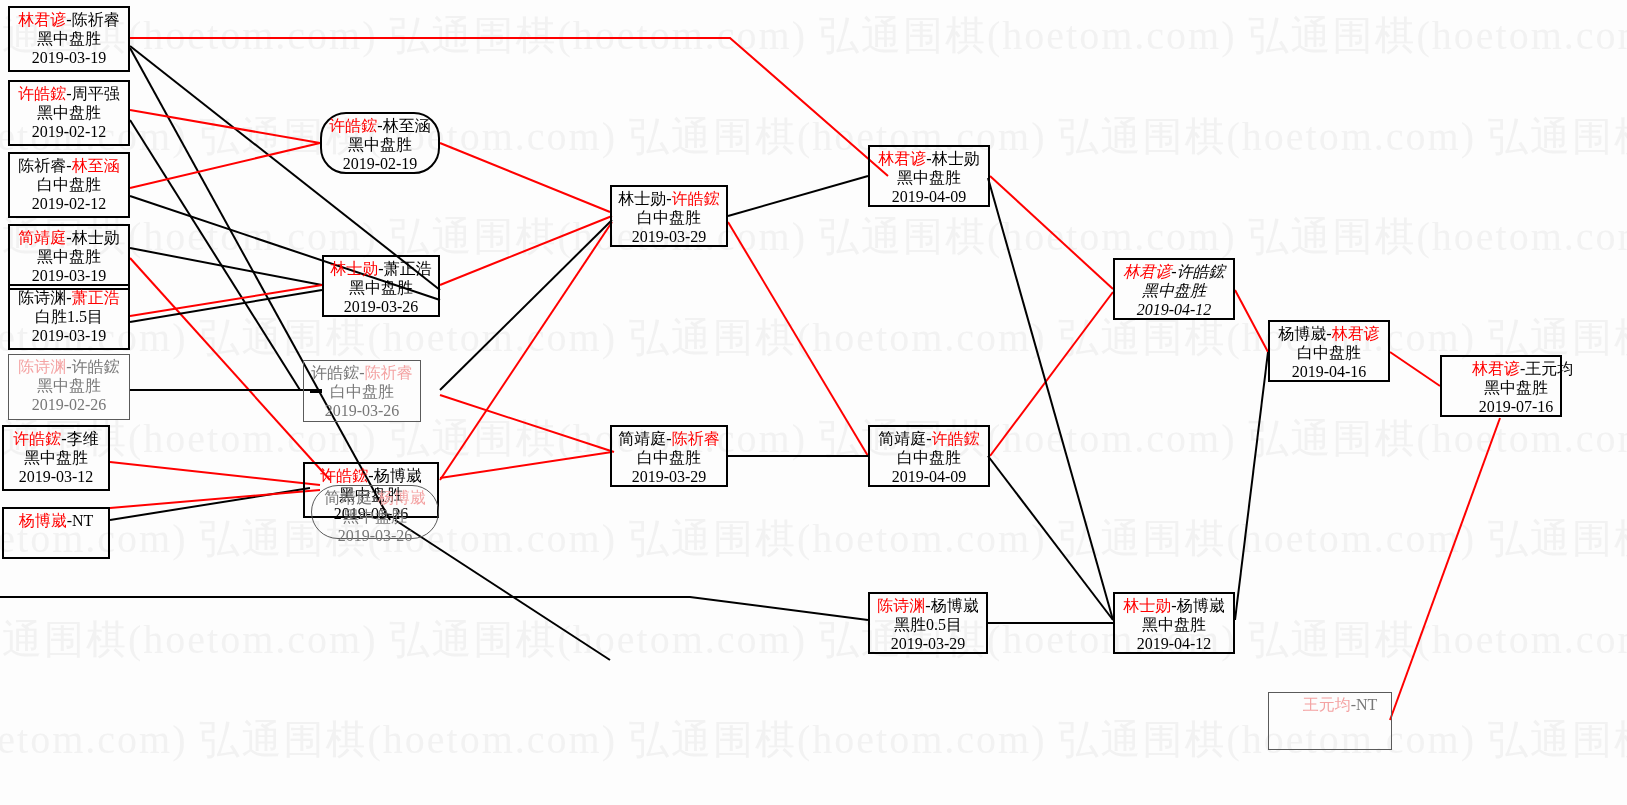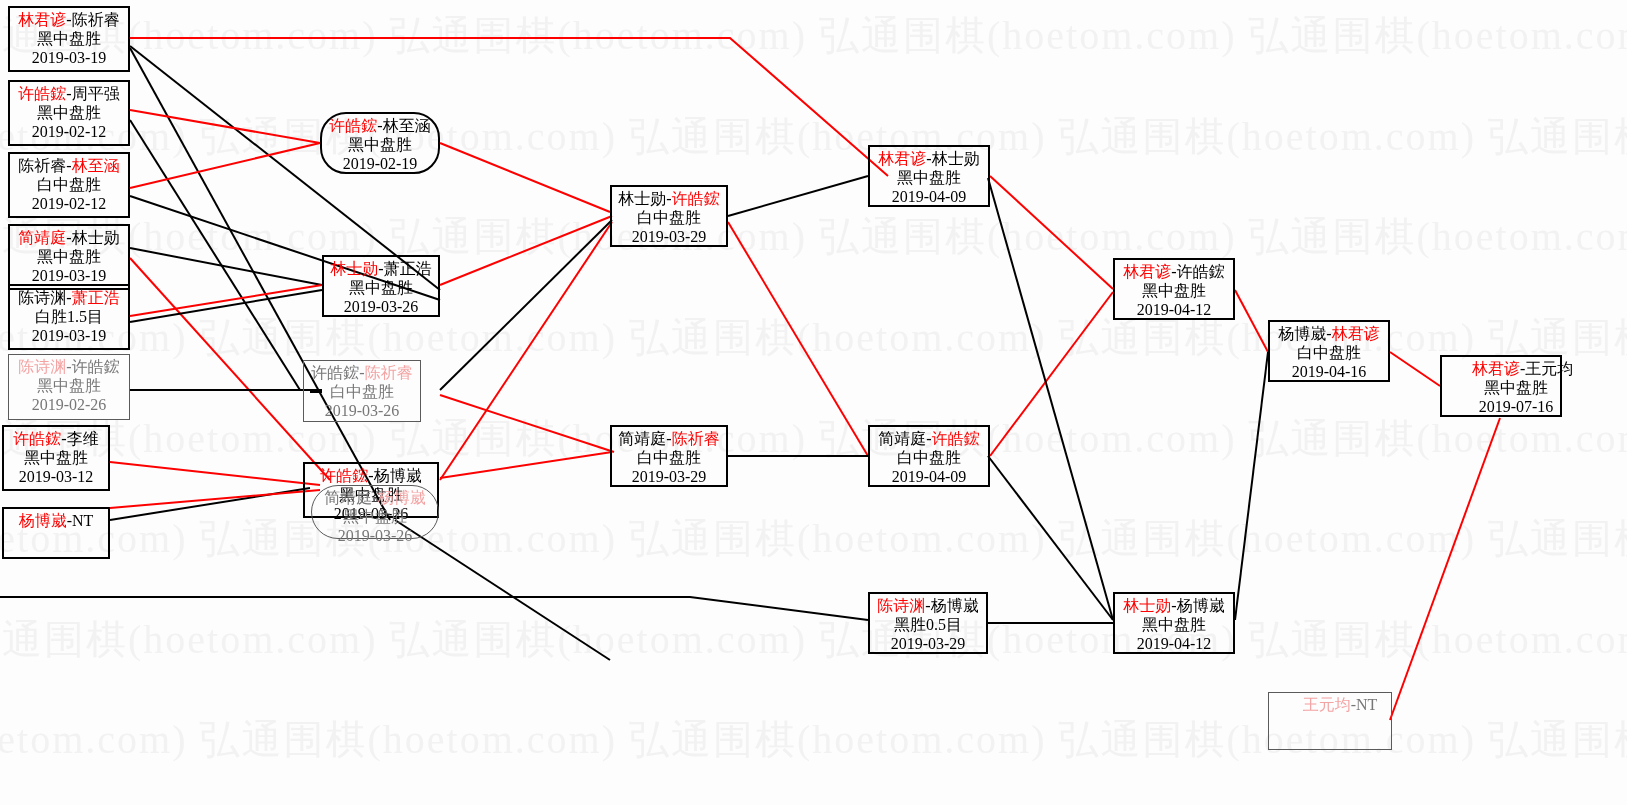--- a/index.html
+++ b/index.html
@@ -205,21 +205,21 @@
       <div class="node" style="left: 868px; top: 425px; width: 122px; height: 62px;">
         <span class="line"><span>简靖庭</span><span>-</span><span class="red">许皓鋐</span></span>
         <span class="line">白中盘胜</span>
         <span class="line">2019-04-09</span>
       </div>
       <div class="node" style="left: 868px; top: 592px; width: 120px; height: 62px; text-align: center;">
         <span class="line"><span class="red">陈诗渊</span><span>-</span><span>杨博崴</span></span>
         <span class="line">黑胜0.5目</span>
         <span class="line">2019-03-29</span>
       </div>
-      <div class="node" style="left: 1113px; top: 258px; width: 122px; height: 62px;">
+      <div class="node" style="left: 1113px; top: 258px; width: 122px; height: 62px; font-style: italic;">
         <span class="line"><span class="red">林君谚</span><span>-</span><span>许皓鋐</span></span>
         <span class="line">黑中盘胜</span>
         <span class="line">2019-04-12</span>
       </div>
       <div class="node" style="left: 1113px; top: 592px; width: 122px; height: 62px;">
         <span class="line"><span class="red">林士勋</span><span>-</span><span>杨博崴</span></span>
         <span class="line">黑中盘胜</span>
         <span class="line">2019-04-12</span>
       </div>
       <div class="node" style="left: 1268px; top: 320px; width: 122px; height: 62px;">

